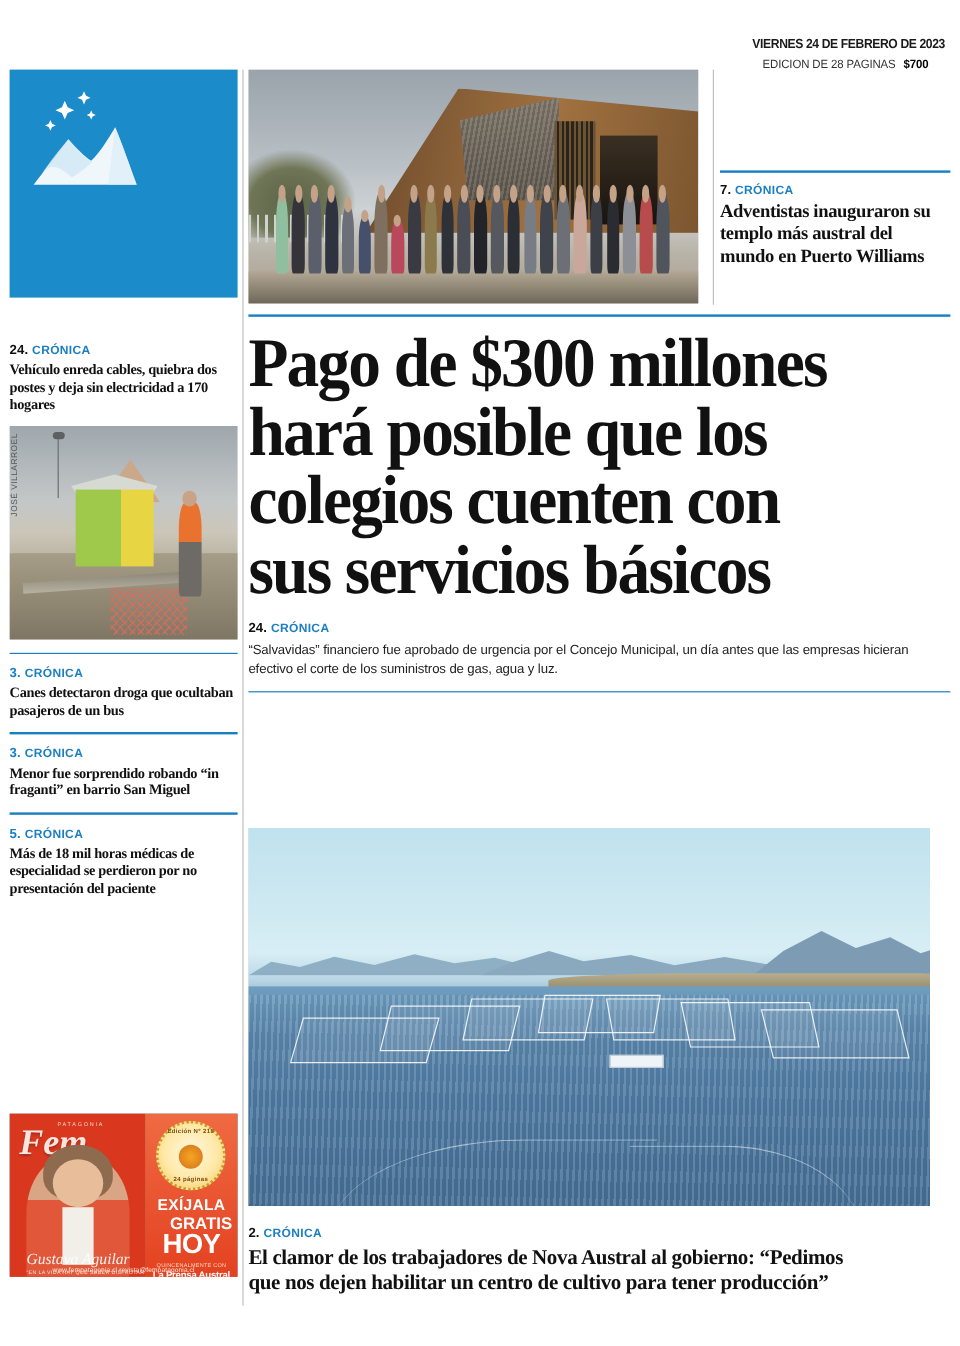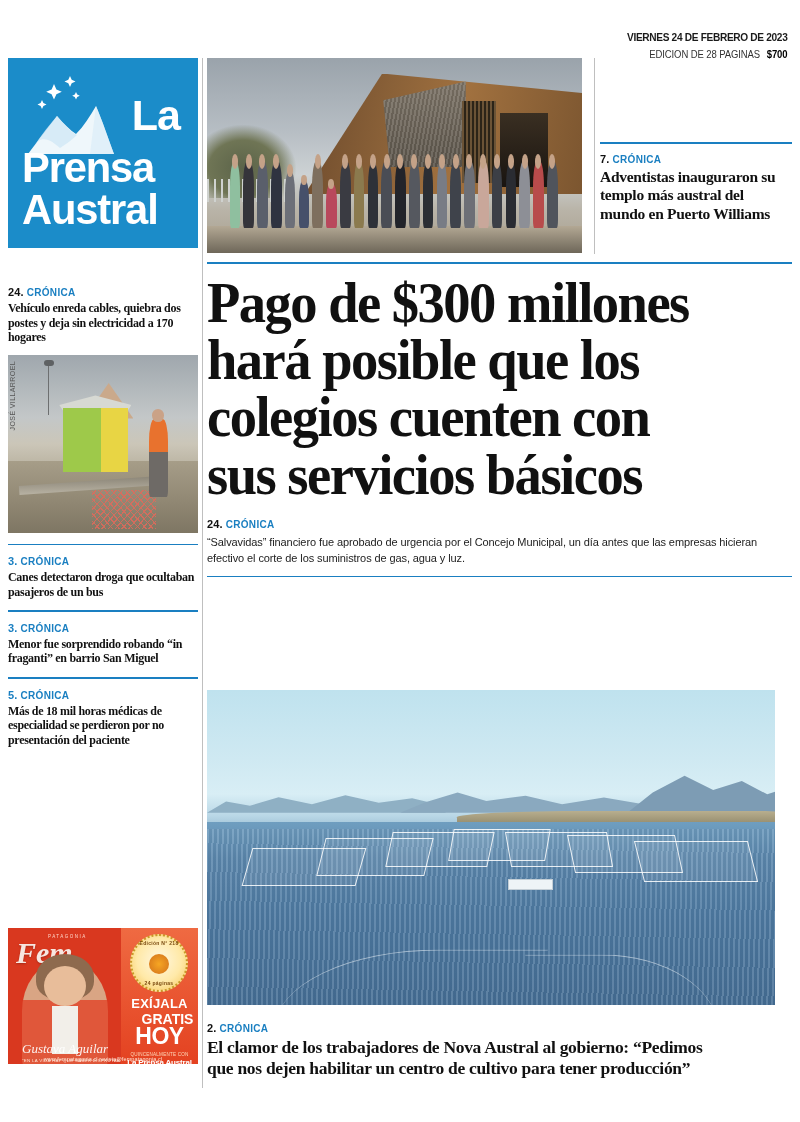--- a/index.html
+++ b/index.html
@@ -16,21 +16,21 @@
     position:absolute; left:0; top:0; width:800px; height:52px;
   }
   .social {
     position:absolute; left:14px; top:38px; transform: translateY(-50%);
     font-size:10.5px; color:#1a7fc1; white-space:nowrap; letter-spacing:-0.1px;
   }
   .social b { font-weight:bold; }
   .social .sep { color:#1a7fc1; padding:0 3px; }
   .social .plain { font-weight:normal; }
   .dateblock {
-    position:absolute; right:13px; top:30px; text-align:right; line-height:1.35;
+    position:absolute; right:13px; top:30px; text-align:center; line-height:1.35;
   }
   .dateline {
     font-size:11px; font-weight:bold; color:#1a1a1a; letter-spacing:-0.35px;
     transform: scaleX(0.92); transform-origin: right center; white-space:nowrap;
   }
   .editionline {
     font-size:10px; color:#333; letter-spacing:-0.1px; margin-top:3px; white-space:nowrap;
     transform: scaleX(0.95); transform-origin:right center;
   }
   .editionline b { font-weight:bold; color:#000; margin-left:7px; }
@@ -232,25 +232,20 @@
       <g fill="#ffffff">
         <path d="M30 12 l2.4 5.4 5.4 2.4 -5.4 2.4 -2.4 5.4 -2.4 -5.4 -5.4 -2.4 5.4 -2.4z"></path>
         <path d="M46 4 l1.7 3.8 3.8 1.7 -3.8 1.7 -1.7 3.8 -1.7 -3.8 -3.8 -1.7 3.8 -1.7z"></path>
         <path d="M18 28 l1.4 3.1 3.1 1.4 -3.1 1.4 -1.4 3.1 -1.4 -3.1 -3.1 -1.4 3.1 -1.4z"></path>
         <path d="M52 20 l1.2 2.6 2.6 1.2 -2.6 1.2 -1.2 2.6 -1.2 -2.6 -2.6 -1.2 2.6 -1.2z"></path>
       </g>
       <path d="M4 82 C16 66 24 56 33 44 C40 52 46 58 52 62 C60 54 66 44 72 34 C78 48 84 66 90 82 Z" fill="#ffffff" opacity="0.93"></path>
       <path d="M33 44 C41 54 47 60 53 63 C48 68 42 72 36 76 C27 68 18 62 10 74 C18 62 26 52 33 44 Z" fill="#cfe7f5" opacity="0.75"></path>
       <path d="M72 34 C78 48 84 66 90 82 L66 82 C68 66 70 50 72 34 Z" fill="#d9ecf8" opacity="0.65"></path>
     </svg>
-    <div class="mh-text">
-      <div class="mh-la">La</div>
-      <div class="mh-l2">Prensa</div>
-      <div class="mh-l3">Austral</div>
-    </div>
   </div>
 
 
   <div class="leftcol">
 
     <div>
       <div class="kicker">
         <span class="num">24.</span>
         <span class="sec">CRÓNICA</span>
       </div>

